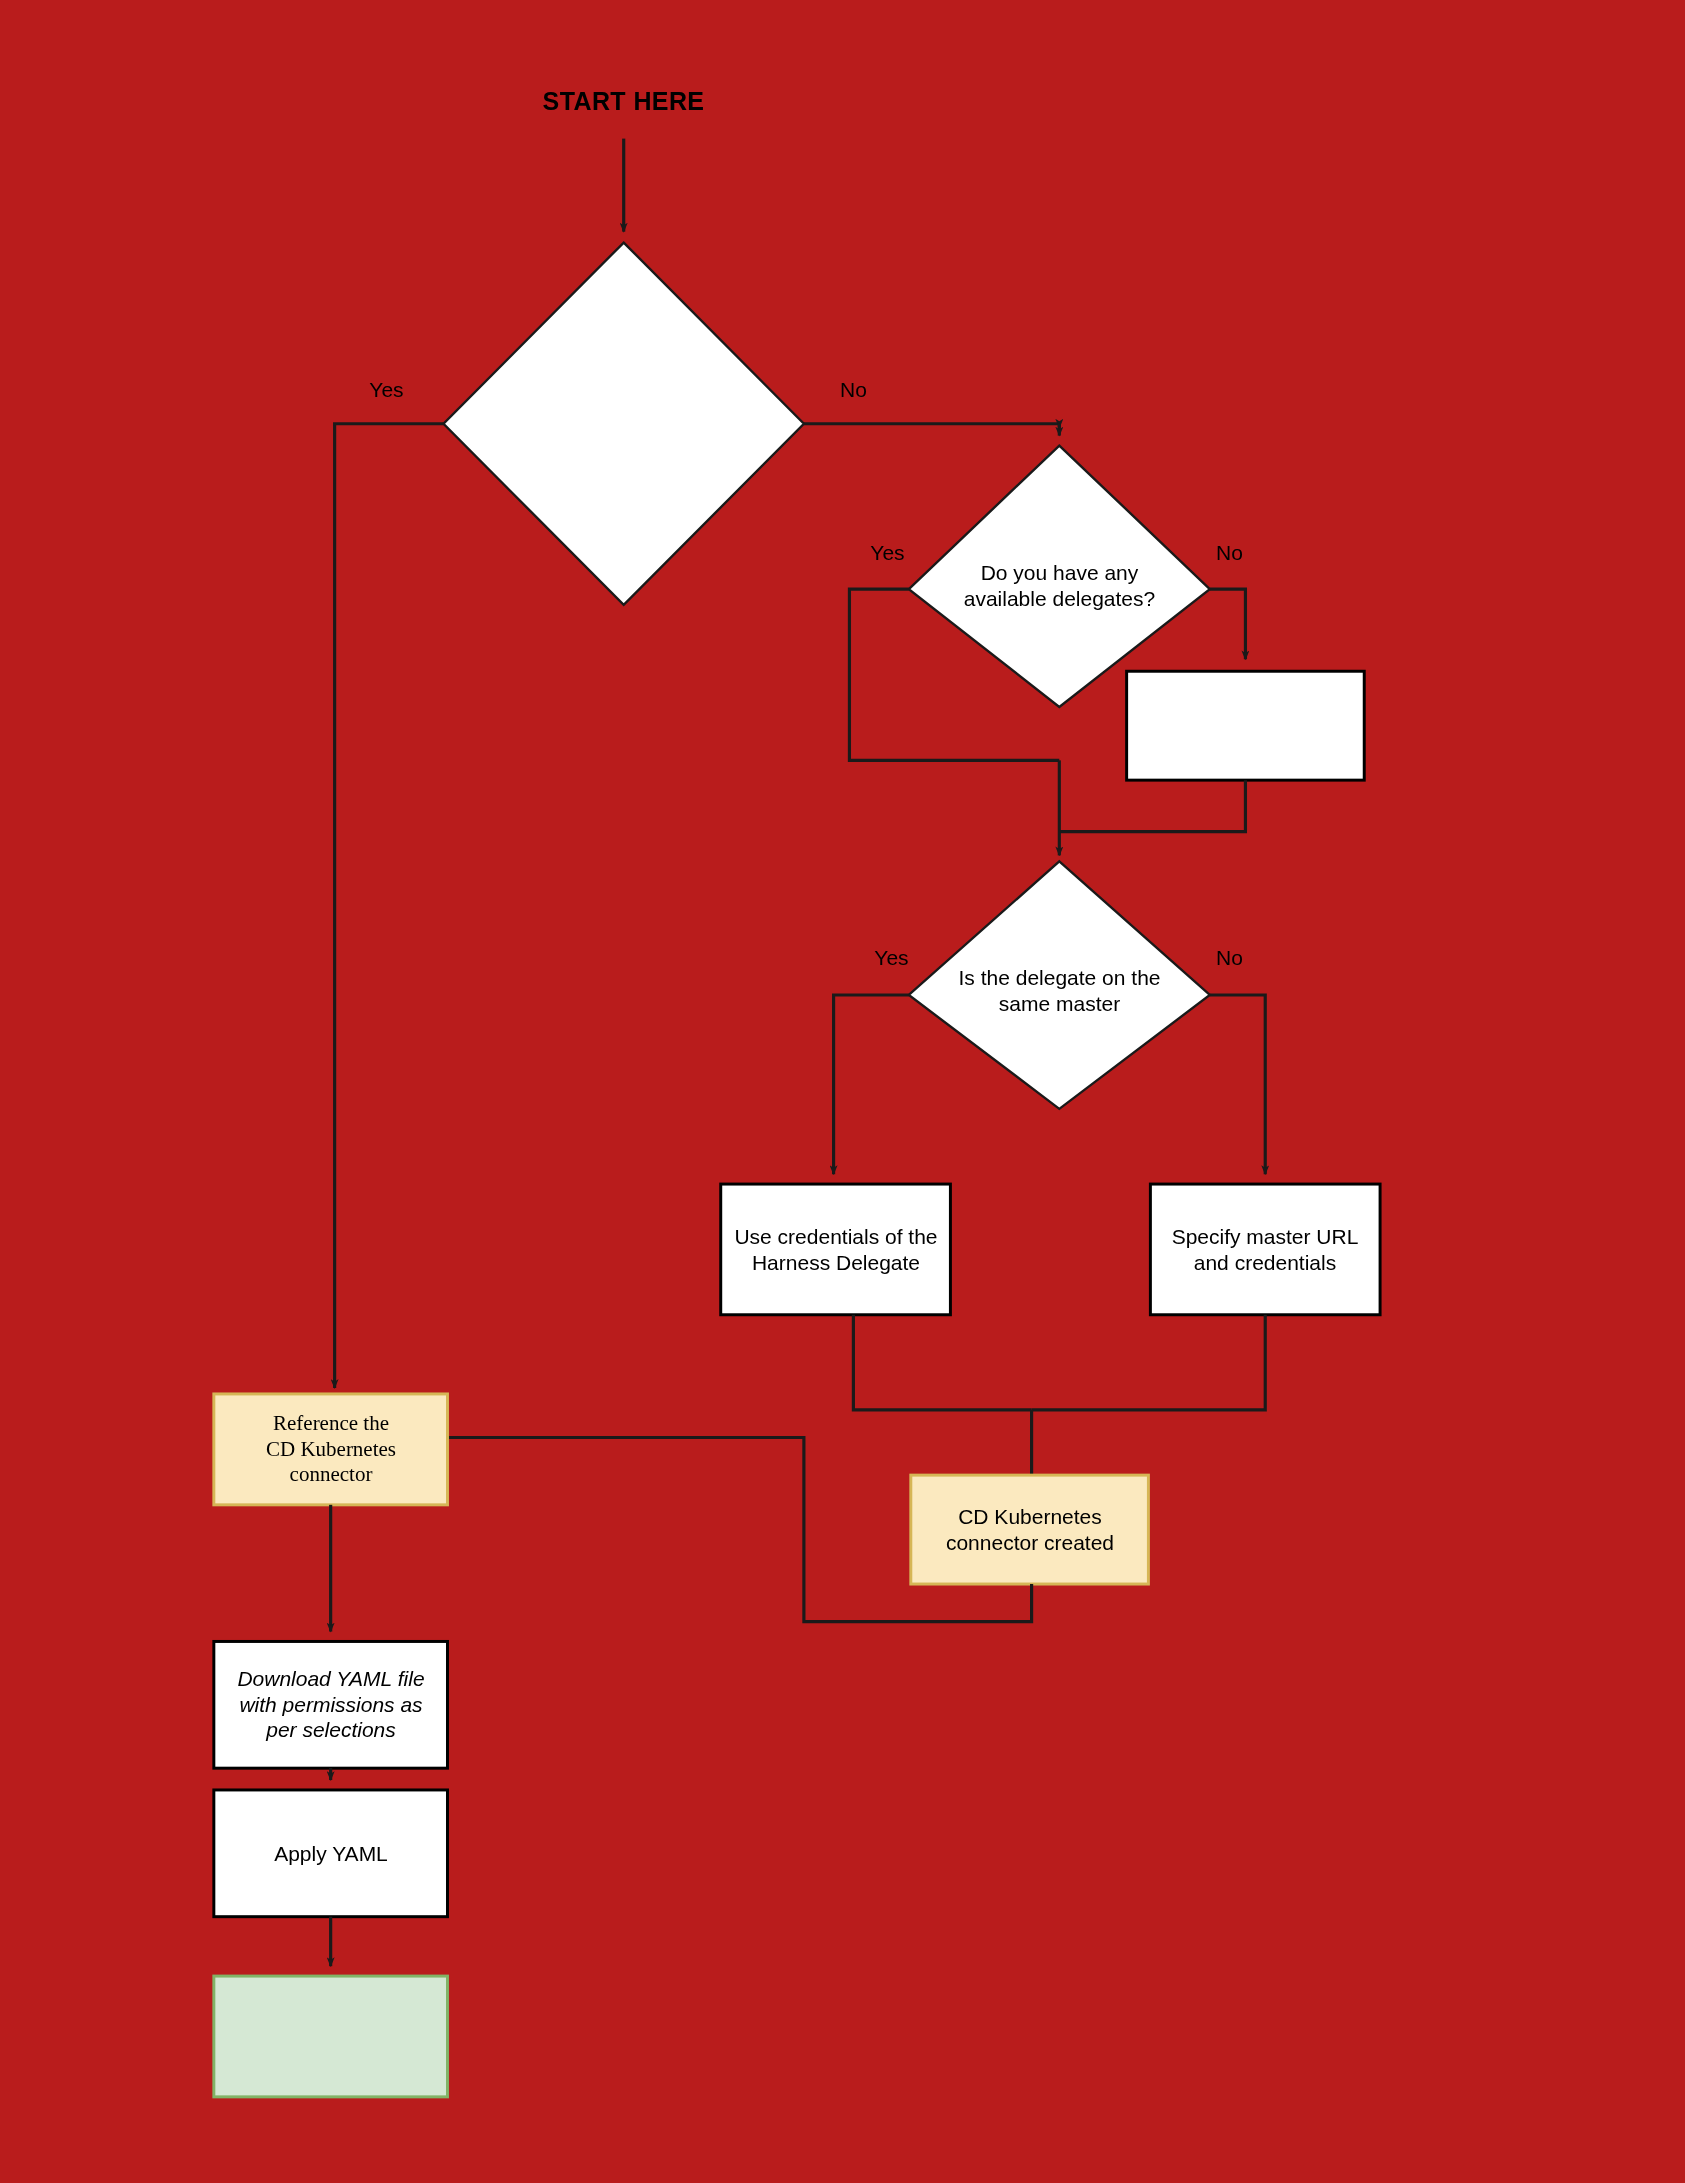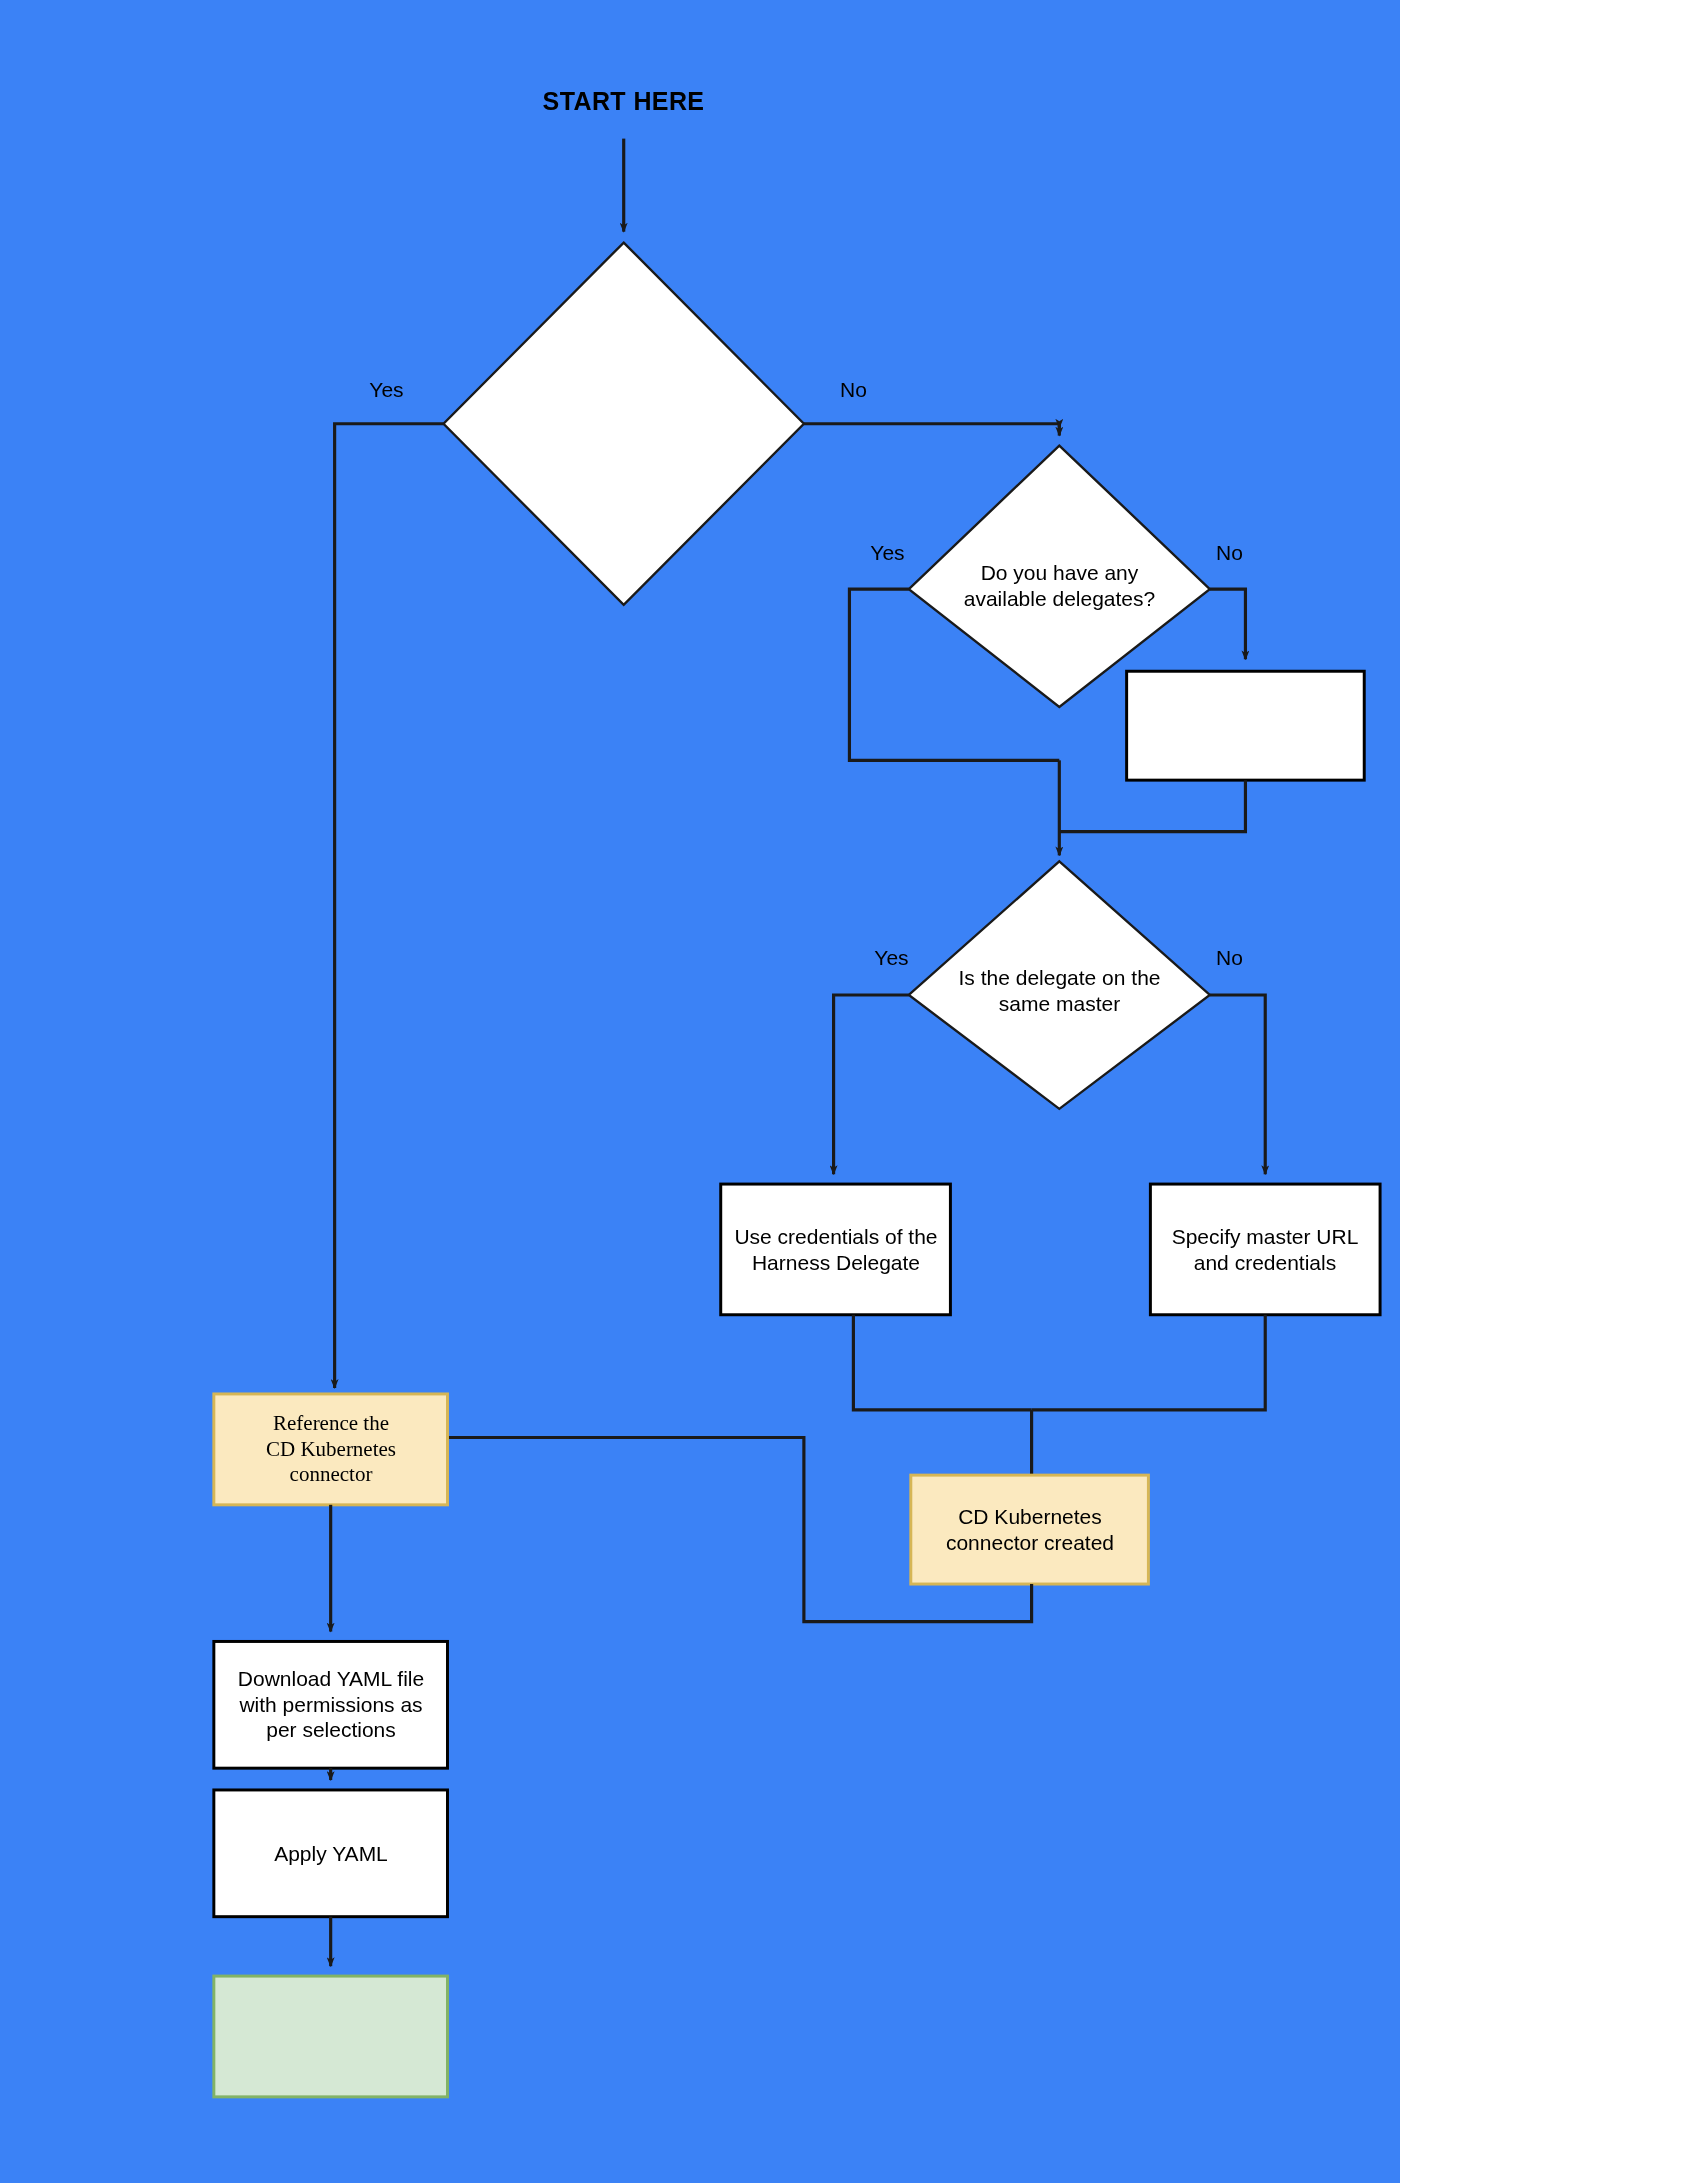--- a/index.html
+++ b/index.html
@@ -7,23 +7,23 @@
     margin: 0;
     padding: 0;
     background: #ffffff;
   }
   body {
     font-family: "Liberation Sans", sans-serif;
     color: #000000;
   }
   #canvas {
     position: relative;
-    width: 1400px;
+    width: 1685px;
     height: 2184px;
-    background: #3b82f6;
+    background: #b91c1c;
     overflow: hidden;
   }
   #flow-svg {
     position: absolute;
     left: 0;
     top: 0;
     width: 1685px;
     height: 2184px;
   }
   .node-text {
@@ -139,21 +139,21 @@
   <div class="node-text" style="left:1150px; top:1184px; width:230px; height:131px;">Specify master URL
 and credentials</div>
 
   <div class="node-text" style="left:911px; top:1475px; width:238px; height:109px;">CD Kubernetes
 connector created</div>
 
   <div class="node-text" style="left:214px; top:1394px; width:234px; height:111px;font-family:Liberation Serif, serif;">Reference the
 CD Kubernetes
 connector</div>
 
-  <div class="node-text" style="left:214px; top:1641px; width:234px; height:127px;">Download YAML file
+  <div class="node-text" style="left:214px; top:1641px; width:234px; height:127px;font-style:italic;">Download YAML file
 with permissions as
 per selections</div>
 
   <div class="node-text" style="left:214px; top:1790px; width:234px; height:127px;">Apply YAML</div>
 
 
   <div class="edge-label" style="left:347px; top:378px; width:79px;">Yes</div>
 
   <div class="edge-label" style="left:824px; top:378px; width:59px;">No</div>
 

